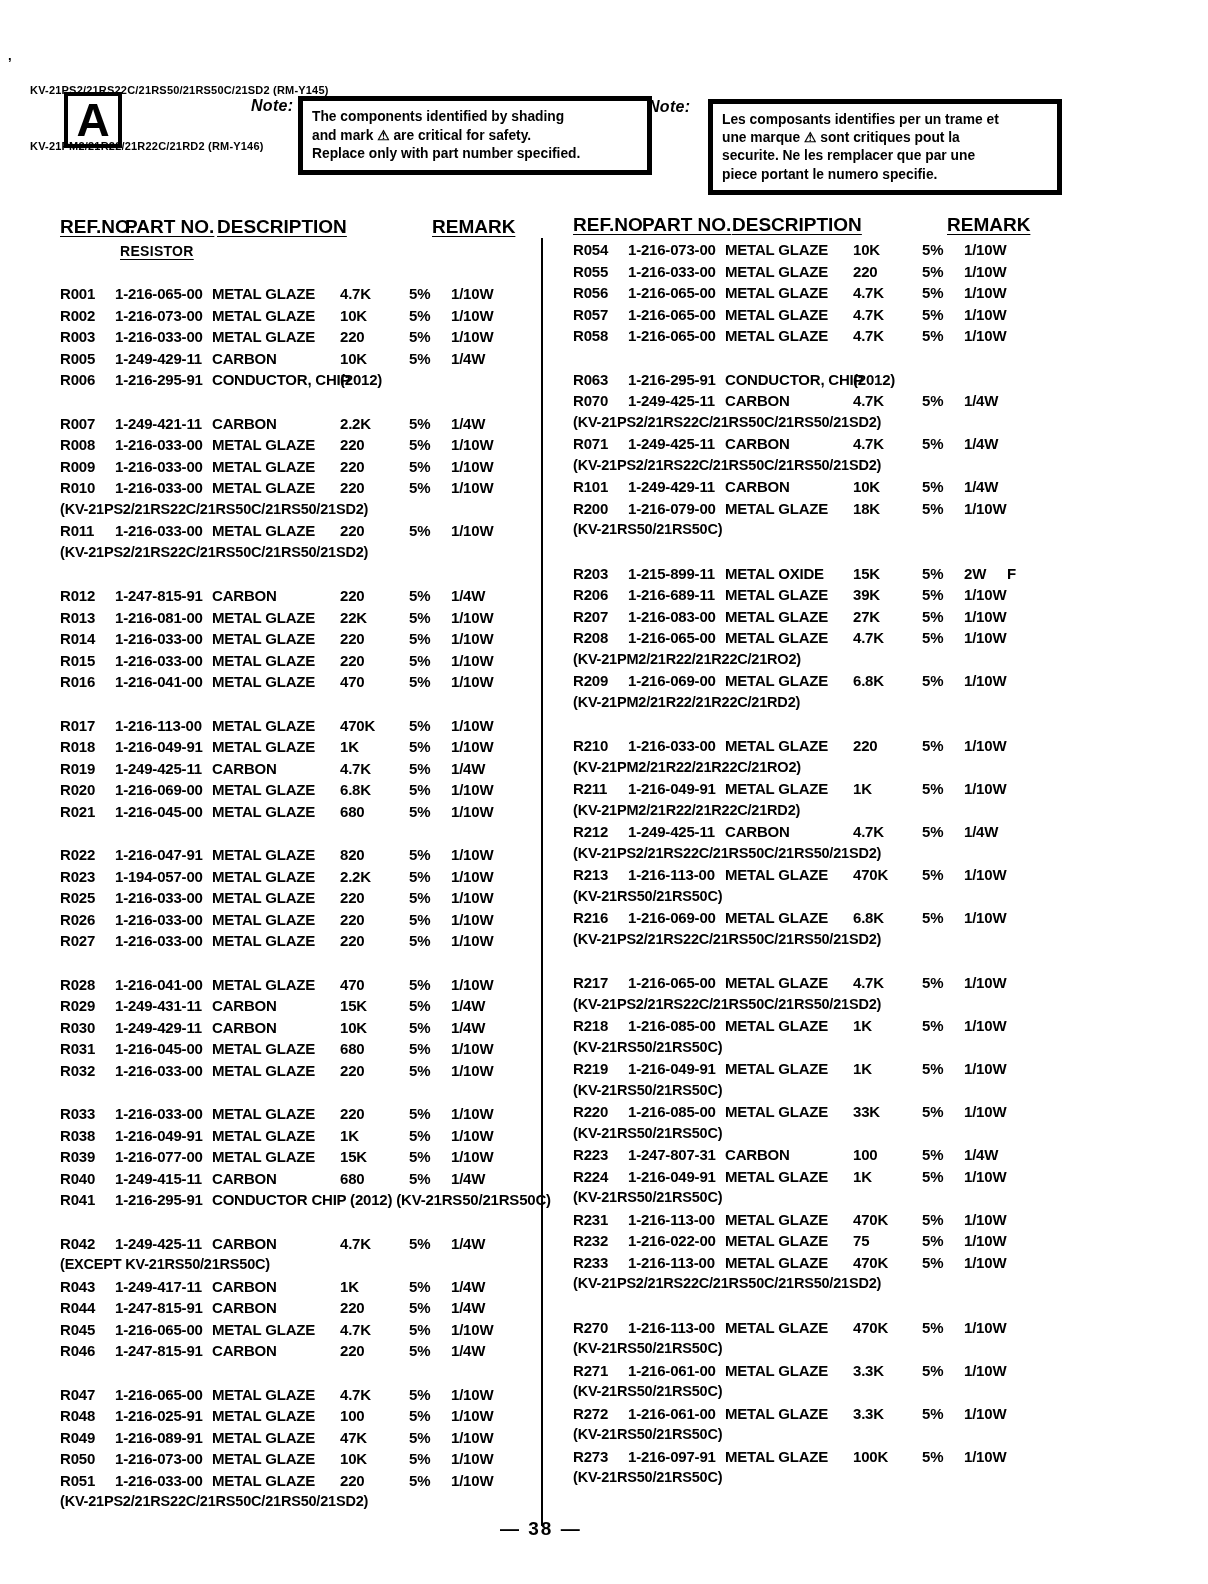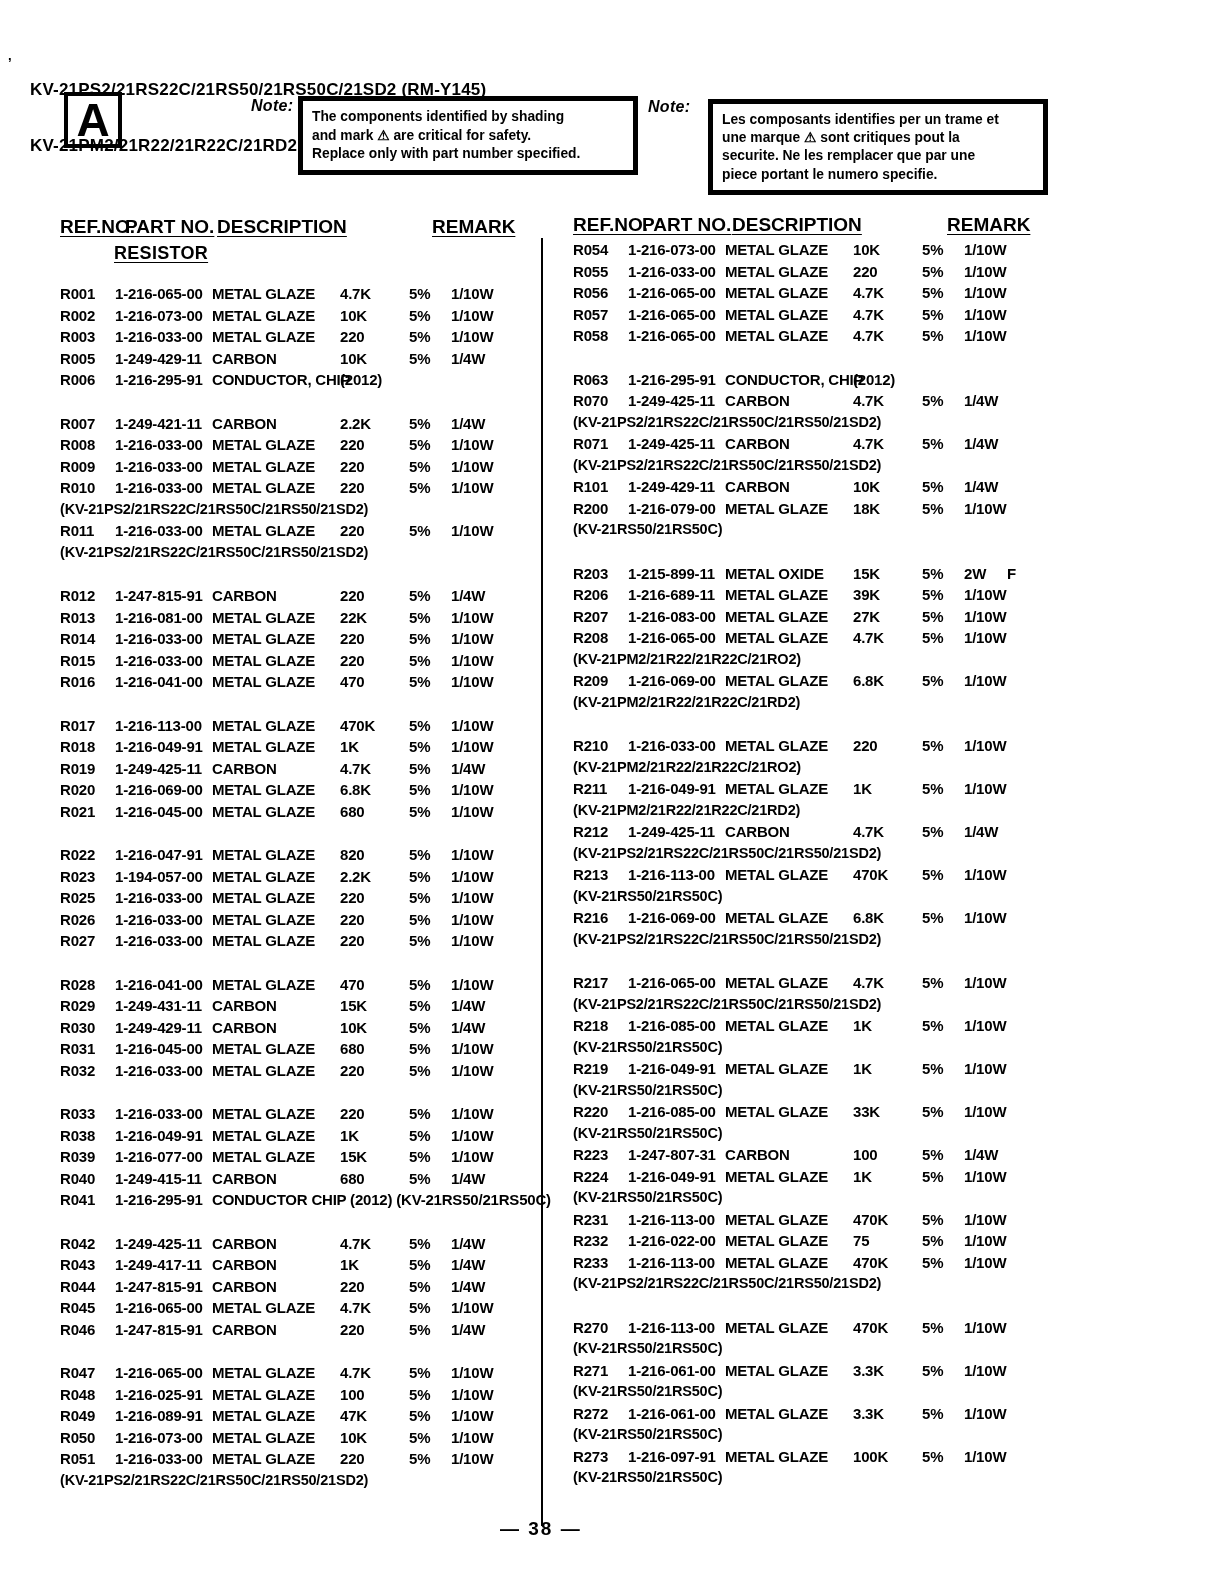--- a/index.html
+++ b/index.html
@@ -3,39 +3,39 @@
 <meta charset="utf-8">
 <style>
   html,body{margin:0;padding:0;}
   body{
     width:1208px;height:1584px;position:relative;background:#ffffff;color:#000;
     font-family:"Liberation Sans",sans-serif;font-weight:700;
     -webkit-font-smoothing:antialiased;
   }
   .abs{position:absolute;}
   
-  #models{left:30px;top:44px;font-size:17px;line-height:18.5px;letter-spacing:.2px;white-space:pre;}
+  #models{left:30px;top:44px;font-size:11px;line-height:18.5px;letter-spacing:.2px;white-space:pre;}
   #stray-mark{left:8px;top:48px;font-size:13px;}
   
   #badge{left:64px;top:92px;width:50px;height:48px;border:4px solid #000;
     display:flex;align-items:center;justify-content:center;font-size:46px;line-height:1;}
   
   .note-label{font-size:16px;letter-spacing:.3px;font-style:italic;}
   #note-label-en{left:251px;top:97px;}
   #note-label-fr{left:648px;top:98px;}
-  .note-box{border:5px solid #000;padding:7px 9px 6px 9px;font-size:13.8px;line-height:18.6px;white-space:nowrap;background:#fff;}
+  .note-box{border:5px solid #000;padding:7px 23px 6px 9px;font-size:13.8px;line-height:18.6px;white-space:nowrap;background:#fff;}
   #note-box-en{left:298px;top:96px;width:312px;}
   #note-box-fr{left:700px;top:99px;width:312px;line-height:18.2px;margin-left:8px;}
   
   .th{font-size:19px;text-decoration:underline;text-underline-offset:3px;white-space:nowrap;}
   .th.ref-l{left:60px;top:216px;} .th.part-l{left:125px;top:216px;}
   .th.desc-l{left:217px;top:216px;} .th.rem-l{left:432px;top:216px;}
   .th.ref-r{left:573px;top:214px;} .th.part-r{left:642px;top:214px;}
   .th.desc-r{left:732px;top:214px;} .th.rem-r{left:947px;top:214px;}
-  #section-title{left:114px;top:243px;font-size:18px;text-decoration:underline;text-underline-offset:3px;letter-spacing:.3px;}
+  #section-title{left:120px;top:243px;font-size:14px;text-decoration:underline;text-underline-offset:3px;letter-spacing:.3px;}
   
   #col-left{left:60px;top:285px;width:480px;}
   #col-right{left:573px;top:241px;width:478px;}
   .trow{position:relative;}
   .trow.gap{margin-top:22px;}
   .l1{position:relative;height:21.5px;white-space:nowrap;}
   .cell{position:absolute;top:0;font-size:15px;letter-spacing:-0.2px;white-space:nowrap;}
   .cell.ref{left:0;}
   .cell.part{left:55px;}
   .cell.desc{left:152px;}
@@ -441,20 +441,21 @@
     </div>
     <div class="trow gap">
       <div class="l1">
         <span class="cell ref">R042</span>
         <span class="cell part">1-249-425-11</span>
         <span class="cell desc">CARBON</span>
         <span class="cell val">4.7K</span>
         <span class="cell tol">5%</span>
         <span class="cell watt">1/4W</span>
       </div>
+      <div class="l2">(EXCEPT KV-21RS50/21RS50C)</div>
     </div>
     <div class="trow">
       <div class="l1">
         <span class="cell ref">R043</span>
         <span class="cell part">1-249-417-11</span>
         <span class="cell desc">CARBON</span>
         <span class="cell val">1K</span>
         <span class="cell tol">5%</span>
         <span class="cell watt">1/4W</span>
       </div>

